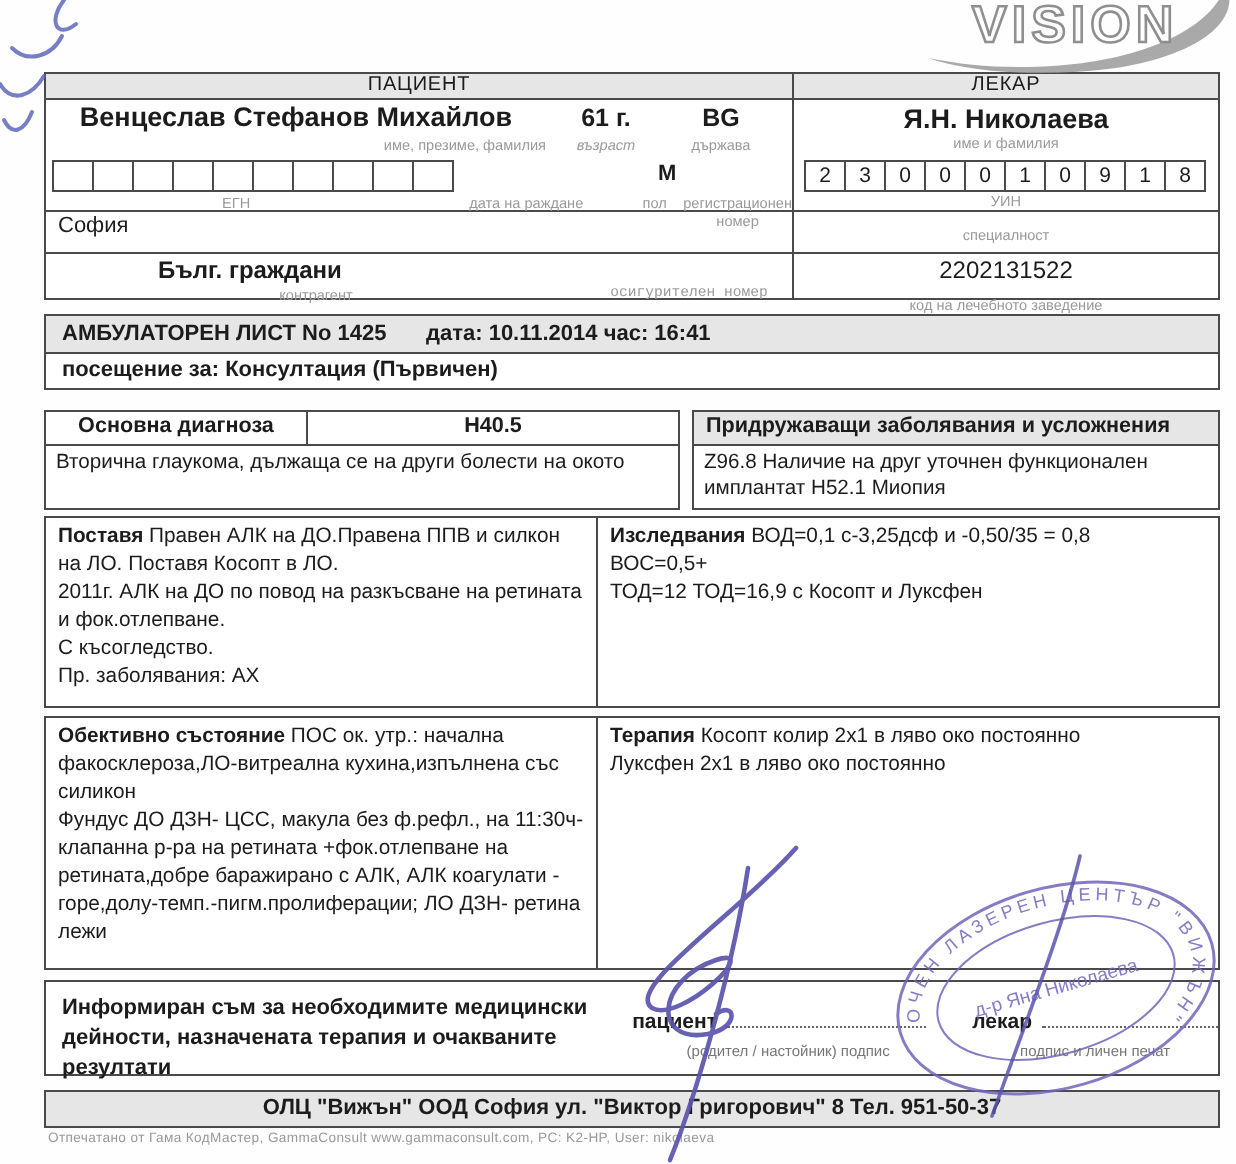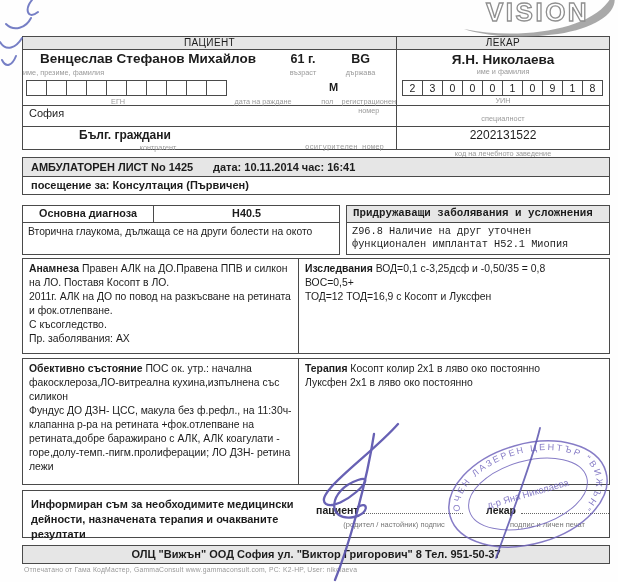--- a/index.html
+++ b/index.html
@@ -12,22 +12,22 @@
   .idt>div{box-sizing:border-box;}
   .lc{border-right:1px solid #4a4a4a;}
   .bb{border-bottom:1px solid #4a4a4a;}
   .sechd{background:#e6e6e6;text-align:center;font-size:10px;height:13px;line-height:12px;letter-spacing:.4px;}
   .namerow{height:28px;padding-top:1px;}
   .nr1{display:flex;align-items:baseline;height:17px;}
   .pname{width:250px;text-align:center;font-weight:bold;font-size:13.5px;}
   .agev{width:60px;text-align:center;font-size:12.5px;font-weight:bold;}
   .ctry{width:55px;text-align:center;font-size:12.5px;font-weight:bold;}
   .nr2{display:flex;}
-  .nr2 .c1{width:250px;text-align:left;}
-  .nr2 .c2{width:60px;text-align:center;}
+  .nr2 .c1{width:250px;text-align:right;}
+  .nr2 .c2{width:60px;text-align:center;font-style:italic;}
   .nr2 .c3{width:55px;text-align:center;}
   .dnamerow{height:28px;padding-top:2px;text-align:center;}
   .dname{font-weight:bold;font-size:13.5px;line-height:15px;}
   .egnrow{height:28px;position:relative;padding-top:2px;}
   .bxs{display:flex;margin-left:4px;}
   .bxs.center{justify-content:center;margin-left:0;}
   .bx{width:19px;height:14px;border:1px solid #4a4a4a;margin-left:-1px;font-size:10.5px;
       text-align:center;line-height:14px;background:#fff;}
   .sexm{position:absolute;left:306px;top:3px;font-size:11px;font-weight:bold;}
   .ecaps{display:flex;margin-top:1px;}
@@ -56,21 +56,21 @@
             border:1px solid #4a4a4a;box-sizing:border-box;font-weight:bold;font-size:11px;
             line-height:17px;padding-left:8px;}
   
   .dxwrap{position:absolute;top:205px;left:22px;width:588px;display:flex;gap:6px;}
   .dxleft{width:318px;border:1px solid #4a4a4a;box-sizing:border-box;min-height:46px;background:#fff;}
   .dxhead{display:flex;border-bottom:1px solid #4a4a4a;height:16px;}
   .dxlabel{width:130px;border-right:1px solid #4a4a4a;text-align:center;font-weight:bold;
            font-size:10.8px;line-height:15px;}
   .dxcode{flex:1;text-align:center;font-weight:bold;font-size:10.8px;line-height:15px;}
   .dxbody{font-size:10.3px;padding:3px 5px;}
-  .dxright{flex:1;border:1px solid #4a4a4a;box-sizing:border-box;min-height:46px;background:#fff;font-family:Liberation Mono, monospace;}
+  .dxright{flex:1;border:1px solid #4a4a4a;box-sizing:border-box;min-height:46px;background:#fff;}
   .dxrhead{background:#e6e6e6;border-bottom:1px solid #4a4a4a;font-weight:bold;font-size:10.8px;
            padding:1px 6px;height:14px;line-height:13px;}
   .dxrbody{font-size:10.3px;padding:2px 5px;line-height:1.3;}
   
   .twocol{position:absolute;left:22px;width:588px;border:1px solid #4a4a4a;box-sizing:border-box;
           display:grid;grid-template-columns:276px 1fr;background:#fff;}
   #anam{top:258px;height:96px;}
   #objbox{top:358px;height:127px;}
   .half{padding:3px 6px;font-size:10.4px;line-height:1.34;box-sizing:border-box;overflow:hidden;}
   .half.l{border-right:1px solid #4a4a4a;}
@@ -194,21 +194,21 @@
       <div class="dxbody">Вторична глаукома, дължаща се на други болести на окото</div>
     </div>
     <div class="dxright">
       <div class="dxrhead">Придружаващи  заболявания и усложнения</div>
       <div class="dxrbody">Z96.8 Наличие на друг уточнен функционален имплантат Н52.1 Миопия</div>
     </div>
   </div>
 
   <div class="twocol" id="anam">
     <div class="half l">
-      <span class="blbl">Анамнеза</span>
+      <span class="blbl">Поставя</span>
       <span class="pre">Правен АЛК на ДО.Правена  ППВ и силкон на ЛО. Поставя Косопт в ЛО.
 2011г. АЛК на ДО по повод на разкъсване на ретината и фок.отлепване.
 С късогледство.
 Пр. заболявания: АХ</span>
     </div>
     <div class="half">
       <span class="blbl">Изследвания</span>
       <span class="pre">ВОД=0,1 с-3,25дсф и -0,50/35 = 0,8
 ВОС=0,5+
 ТОД=12 ТОД=16,9 с Косопт и Луксфен</span>

